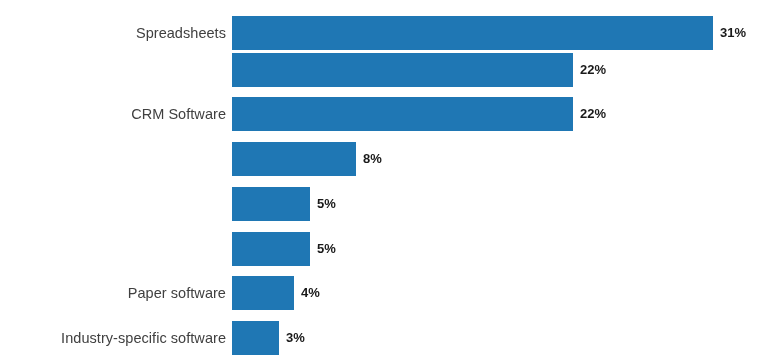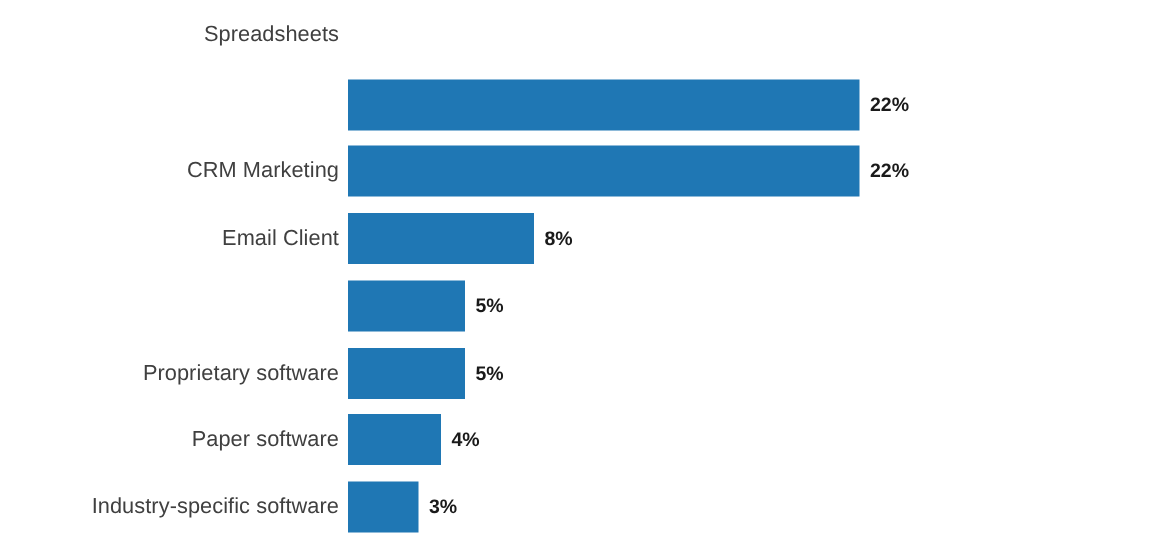--- a/index.html
+++ b/index.html
@@ -58,51 +58,53 @@
     line-height: 34px;
     white-space: nowrap;
   }
 </style>
 </head>
 <body>
 
 <div id="chart-root" style="background: rgb(255, 255, 255);">
 
   <div id="bars-container">
-      <div class="bar-row" style="top: 6px;">
+      <div class="bar-row" style="top: 16px;">
         <div class="cat-label">Spreadsheets</div>
+        <div class="bar-track">
+          <div class="bar-rect" style="width: 481px; background: rgb(31, 119, 180);"></div>
+          <div class="bar-value">31%</div>
+        </div>
       </div>
       <div class="bar-row" style="top: 52.7px;">
         <div class="bar-track">
           <div class="bar-rect" style="width: 341px; background: rgb(31, 119, 180);"></div>
           <div class="bar-value">22%</div>
         </div>
       </div>
       <div class="bar-row" style="top: 97.4px;">
-        <div class="cat-label">CRM Marketing</div>
+        <div class="cat-label">CRM Software</div>
         <div class="bar-track">
           <div class="bar-rect" style="width: 341px; background: rgb(31, 119, 180);"></div>
           <div class="bar-value">22%</div>
         </div>
       </div>
       <div class="bar-row" style="top: 142.1px;">
-        <div class="cat-label">Email Client</div>
         <div class="bar-track">
           <div class="bar-rect" style="width: 124px; background: rgb(31, 119, 180);"></div>
           <div class="bar-value">8%</div>
         </div>
       </div>
       <div class="bar-row" style="top: 186.8px;">
         <div class="bar-track">
           <div class="bar-rect" style="width: 78px; background: rgb(31, 119, 180);"></div>
           <div class="bar-value">5%</div>
         </div>
       </div>
       <div class="bar-row" style="top: 231.5px;">
-        <div class="cat-label">Proprietary software</div>
         <div class="bar-track">
           <div class="bar-rect" style="width: 78px; background: rgb(31, 119, 180);"></div>
           <div class="bar-value">5%</div>
         </div>
       </div>
       <div class="bar-row" style="top: 276.2px;">
         <div class="cat-label">Paper software</div>
         <div class="bar-track">
           <div class="bar-rect" style="width: 62px; background: rgb(31, 119, 180);"></div>
           <div class="bar-value">4%</div>

